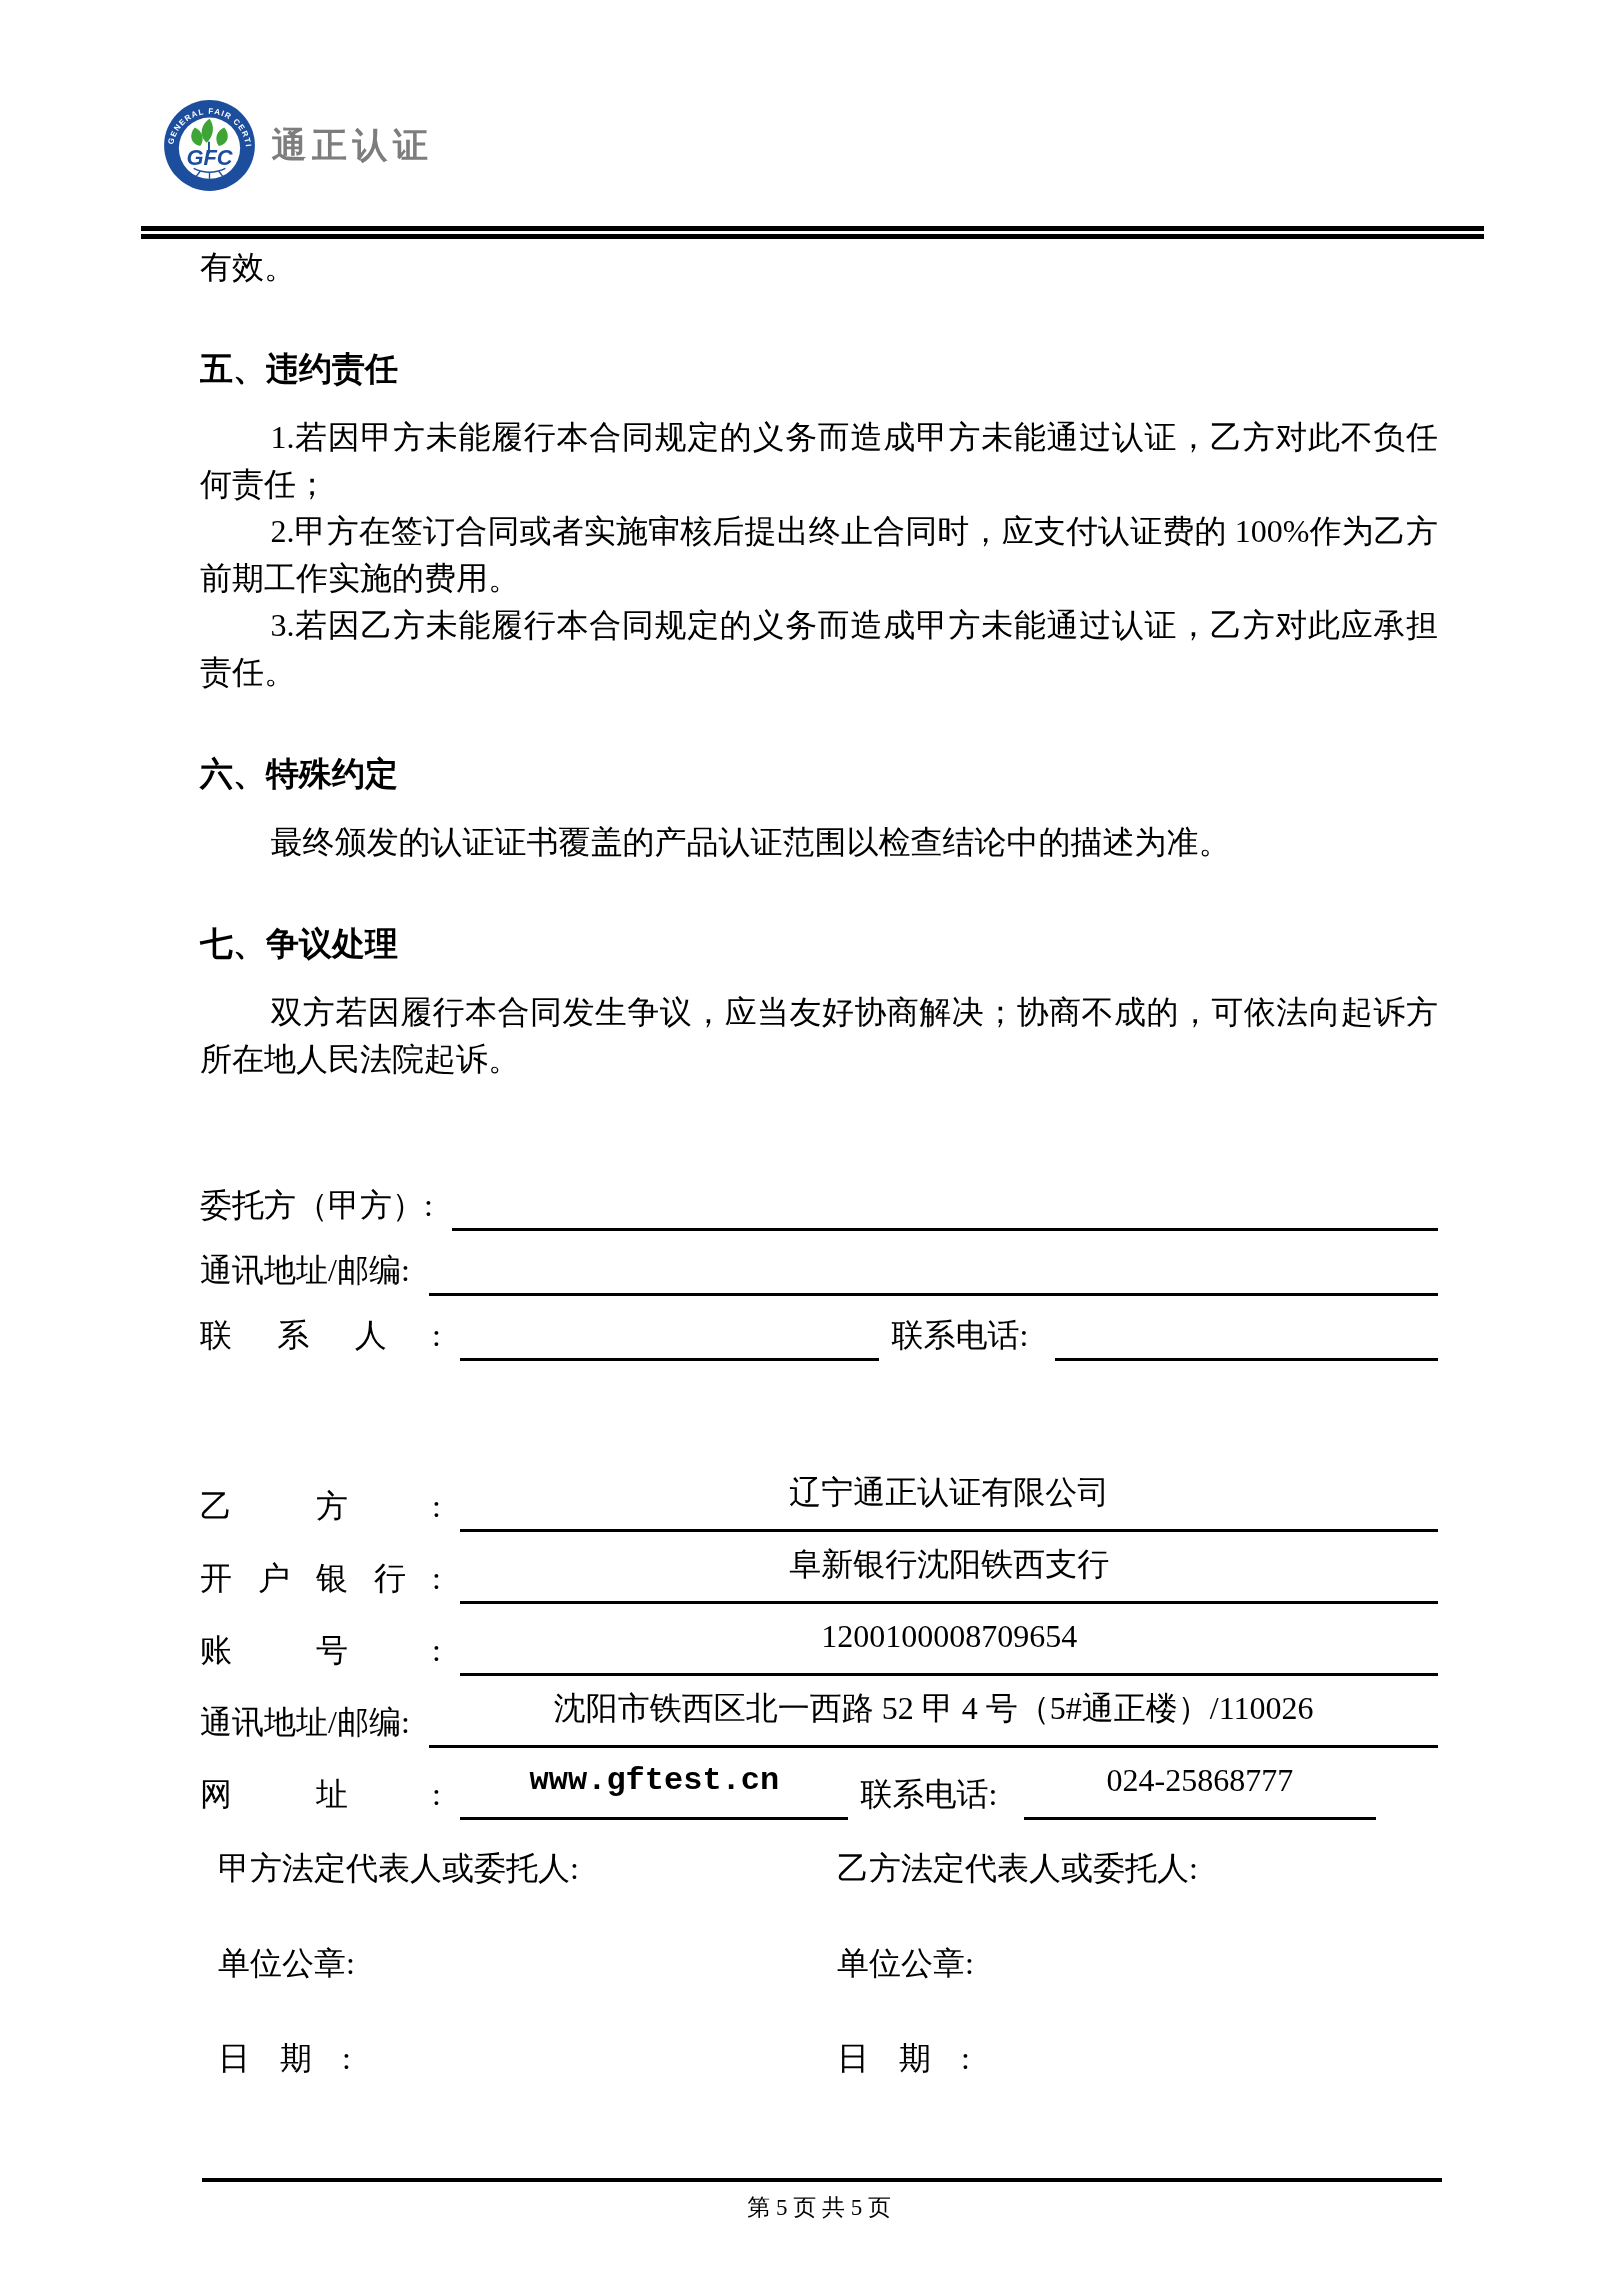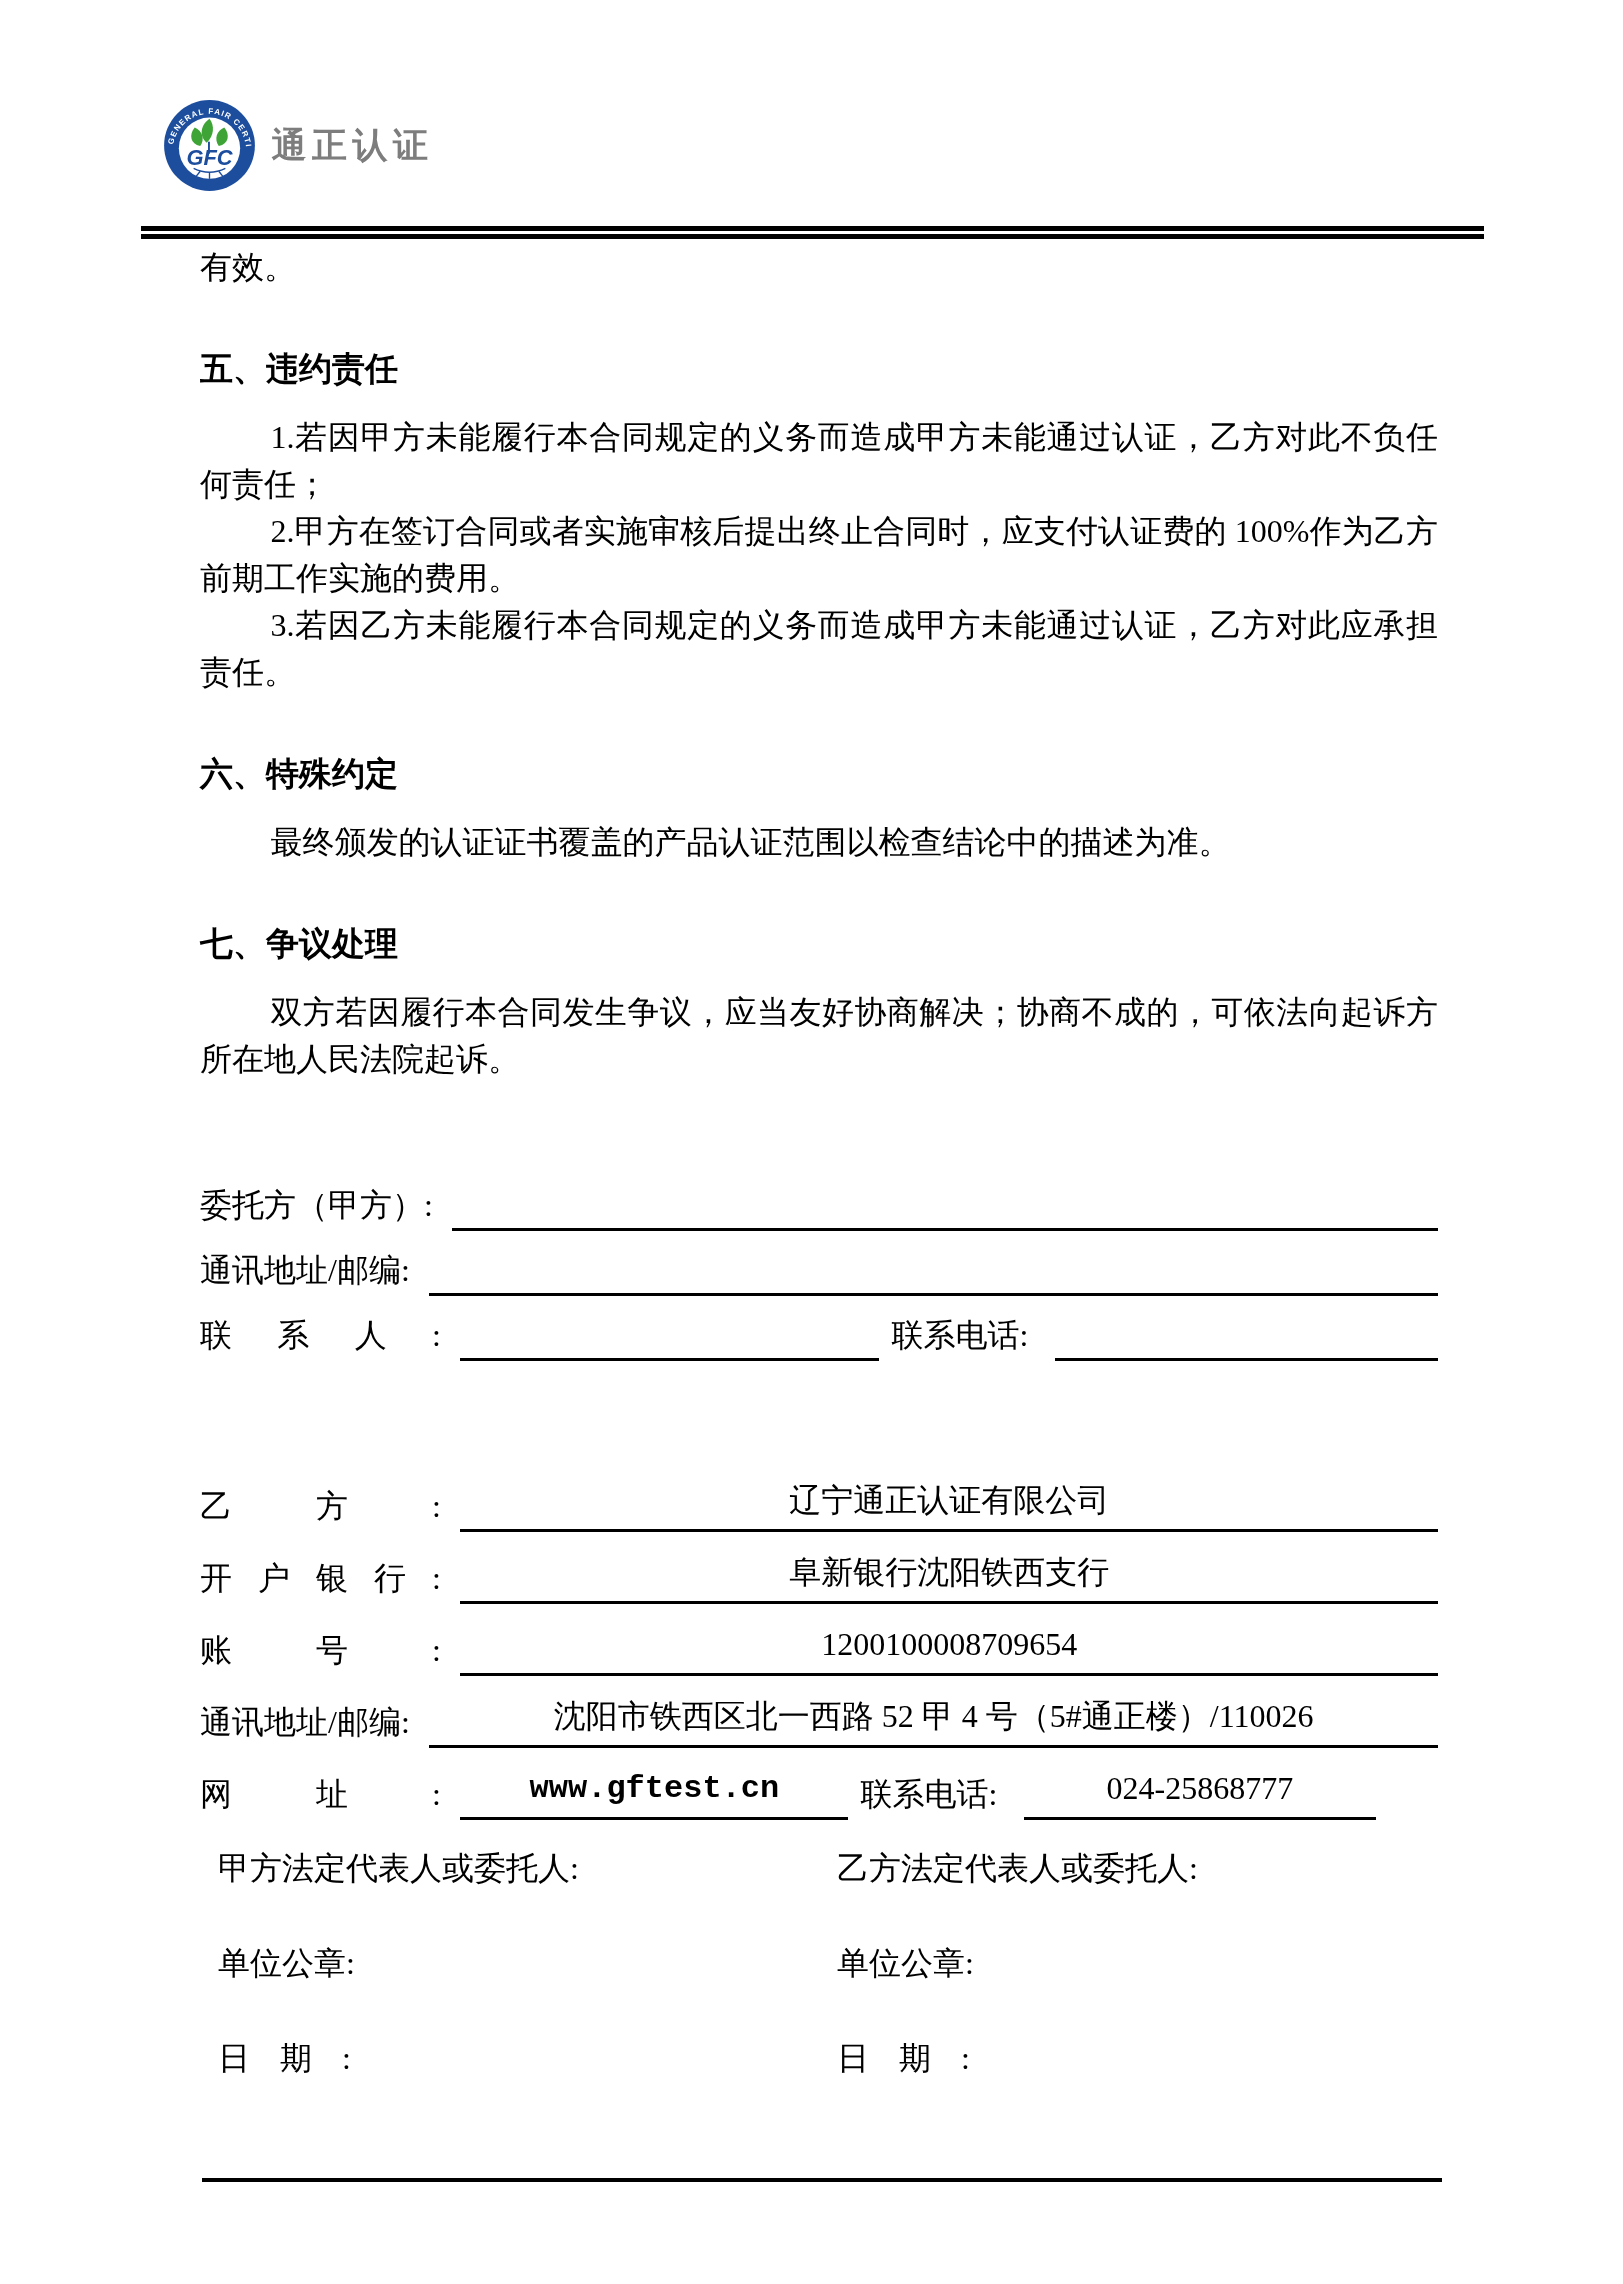--- a/index.html
+++ b/index.html
@@ -31,21 +31,21 @@
   .form-a { margin-top:83px; }
   .form-b { margin-top:99px; }
   .form-row { display:flex; align-items:flex-end; }
   .form-a .form-row { height:65px; }
   .form-b .form-row { height:72px; }
   .flabel { flex:none; padding-bottom:3.3px; white-space:nowrap; }
   .flabel.fill { width:241px; text-align:justify; text-align-last:justify; text-justify:inter-character; }
   .flabel.mid { margin-left:12.2px; margin-right:7px; }
   .uline {
     display:flex; justify-content:center; align-items:flex-end;
-    border-bottom:3.9px solid #000; padding-bottom:10px; margin-left:19.4px;
+    border-bottom:3.9px solid #000; padding-bottom:18px; margin-left:19.4px;
     min-height:6.7px; white-space:nowrap;text-align:center;
   }
   .uline.grow { flex:1; }
   .uline.w700 { width:388px; }
   .uline.w755 { width:419px; }
   .uline.w635 { width:352px; flex:none;margin-top:24px; }
   .val { line-height:37px; }
   .val.mono { font-family:"Liberation Mono","DejaVu Sans Mono",monospace; font-size:32px; font-weight:bold; }
   
   .sig { display:flex; margin-top:32px; }
@@ -177,15 +177,16 @@
       <div class="sig-col">
         <p>乙方法定代表人或委托人:</p>
         <p>单位公章:</p>
         <p class="date">日期:</p>
       </div>
     </div>
 
   </div>
 
   <div class="footer-rule"></div>
+  <div class="footer-text">第 5 页 共 5 页</div>
 
 </div>
 
 
 </body></html>

